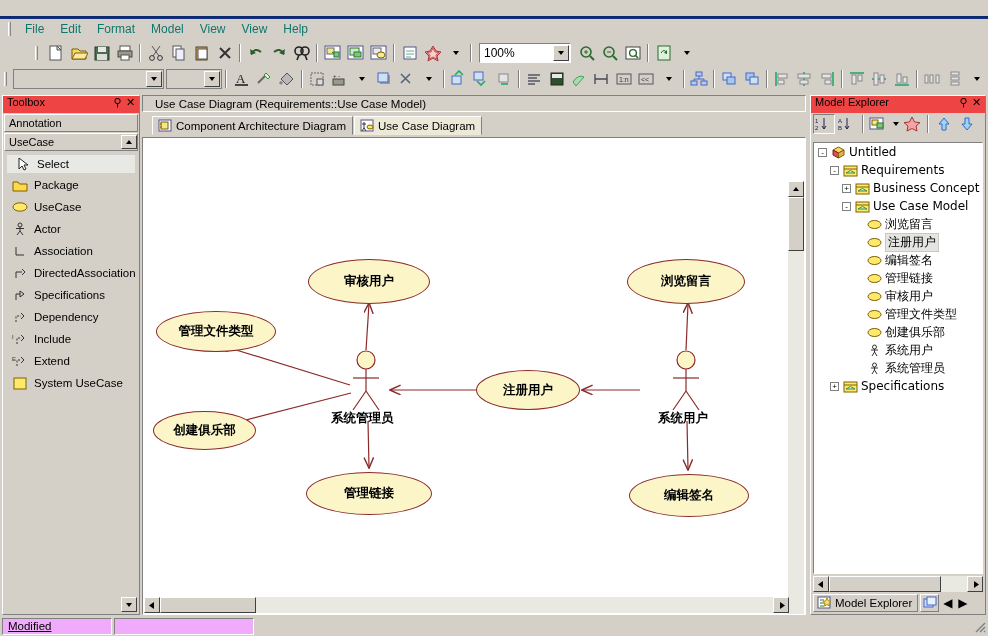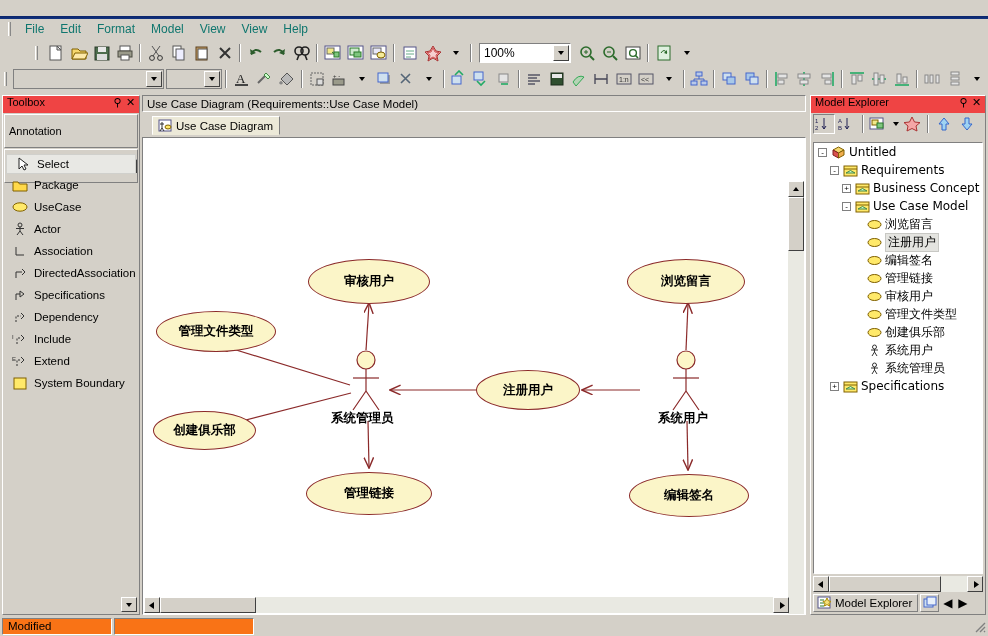--- a/index.html
+++ b/index.html
@@ -82,21 +82,21 @@
     position: absolute; left: 2px; top: 95px; width: 138px; height: 520px;
     background: #d4d0c8; border: 1px solid; border-color: #fff #808080 #808080 #fff;
   }
   .dock-title {
     height: 17px; display: flex; align-items: flex-start; padding: 0 2px 0 4px;
     font-size: 11px; color: #000; background: #ef4444;
   }
   .dock-title .t { flex: 1; }
   .dock-btn { width: 13px; height: 13px; font-size: 11px; line-height: 12px; text-align: center; }
   .tbx-section {
-    height: 34px; background: #d4d0c8; border: 1px solid; border-color: #fff #808080 #808080 #fff;
+    height: 18px; background: #d4d0c8; border: 1px solid; border-color: #fff #808080 #808080 #fff;
     display: flex; align-items: center; padding-left: 4px; font-size: 11px; margin: 1px 1px 0 1px;
   }
   .tbx-section.active { }
   .tbx-section .scr {
     margin-left: auto; width: 16px; height: 14px; background: #d4d0c8;
     border: 1px solid; border-color: #fff #404040 #404040 #fff;
     display: flex; align-items: center; justify-content: center;
   }
   .up-caret { width: 0; height: 0; border-left: 3px solid transparent; border-right: 3px solid transparent; border-bottom: 4px solid #000; }
   .tbx-list { position: absolute; left: 1px; top: 58px; right: 1px; bottom: 18px; }
@@ -110,21 +110,21 @@
     border: 1px solid; border-color: #fff #404040 #404040 #fff; display: flex; align-items: center; justify-content: center;
   }
   .down-caret { width: 0; height: 0; border-left: 3px solid transparent; border-right: 3px solid transparent; border-top: 4px solid #000; }
 
   
   .center {
     position: absolute; left: 142px; top: 95px; width: 664px; height: 520px; background: #d4d0c8;
   }
   .diag-caption {
     height: 17px; background: #d4d0c8; border: 1px solid; border-color: #808080 #fff #fff #808080;
-    display: flex; align-items: center; padding-left: 4px; font-size: 11.5px;
+    display: flex; align-items: center; padding-left: 12px; font-size: 11.5px;
   }
   .diag-tabs {
     height: 21px; display: flex; align-items: flex-end; padding-left: 10px; gap: 1px;
     background: #d4d0c8; margin-top: 2px;
   }
   .tab {
     height: 19px; display: flex; align-items: center; padding: 0 6px 0 4px; font-size: 11.5px;
     background: #d4d0c8; border: 1px solid; border-color: #fff #808080 #d4d0c8 #fff;
   }
   .tab.active { background: #ece9d8; border-color: #fff #808080 #ece9d8 #fff; }
@@ -200,21 +200,21 @@
   }
   .exp-nav { width: 13px; height: 17px; display: flex; align-items: center; justify-content: center; }
 
   
   .statusbar {
     position: absolute; left: 0; bottom: 0; width: 988px; height: 20px;
     background: #d4d0c8; display: flex; align-items: center; padding: 0 2px; gap: 2px;
   }
   .st-cell {
     height: 17px; border: 1px solid; border-color: #808080 #fff #fff #808080;
-    display: flex; align-items: center; padding-left: 5px; font-size: 11.5px; background: #f97316;
+    display: flex; align-items: center; padding-left: 5px; font-size: 11.5px; background: #f0abfc; text-decoration: underline;
   }
   .st-grip { margin-left: auto; width: 14px; height: 14px; }
 </style>
 </head>
 <body>
 
 <div id="app">
 
   <div class="titlebar">
     <div class="tl-icon">
@@ -735,32 +735,42 @@
             </svg>
           </span>
         <span>Extend</span>
       </div>
       <div class="tbx-item">
         <span class="tbx-ico">
           <svg width="14" height="13">
               <rect x="1" y="1" width="12" height="11" fill="#ffe96a" stroke="#806000"></rect>
             </svg>
           </span>
-        <span>System Boundary</span>
+        <span>System UseCase</span>
       </div>
     </div>
     <div class="tbx-scrolldown">
         <span class="down-caret"></span>
       </div>
   </div>
 
   <div class="center">
     <div class="diag-caption">Use Case Diagram (Requirements::Use Case Model)</div>
 
     <div class="diag-tabs">
+      <div class="tab">
+        <span class="tab-ico">
+          <svg width="14" height="13">
+              <rect x="1" y="1" width="12" height="11" fill="#fff" stroke="#558"></rect>
+              <rect x="3" y="3" width="7" height="7" fill="#f2e98a" stroke="#806000"></rect>
+              <path d="M2 5 h2 M2 8 h2" stroke="#806000"></path>
+            </svg>
+          </span>
+        <span>Component Architecture Diagram</span>
+      </div>
       <div class="tab active">
         <span class="tab-ico">
           <svg width="14" height="13">
               <rect x="1" y="1" width="12" height="11" fill="#fff" stroke="#558"></rect>
               <path d="M4 3 v6 M2 5 h4 M4 9 l-2 3 M4 9 l2 3" stroke="#333" fill="none"></path>
               <ellipse cx="10" cy="8" rx="3" ry="2" fill="#ffe96a" stroke="#806000"></ellipse>
             </svg>
           </span>
         <span>Use Case Diagram</span>
       </div>

